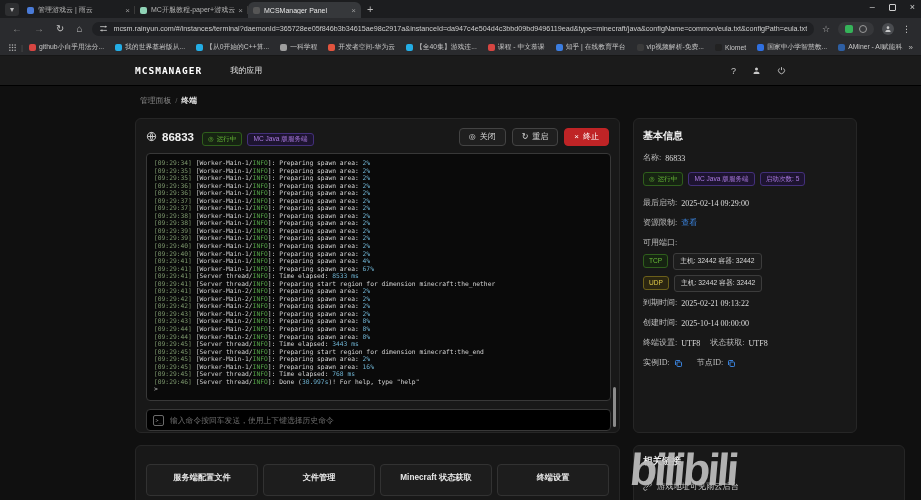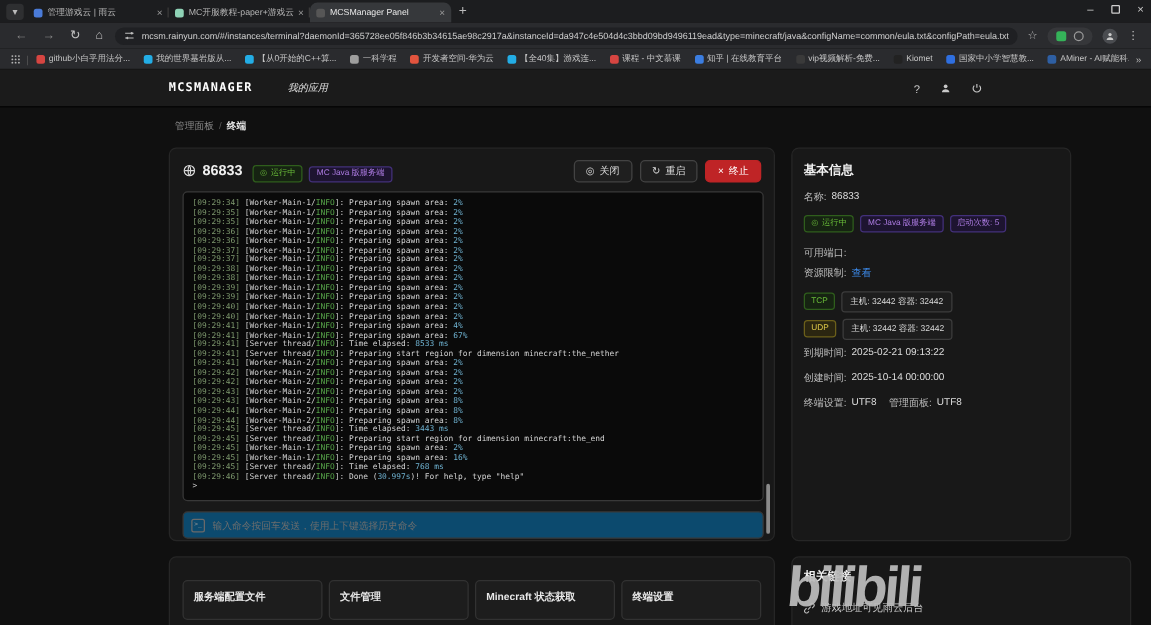--- a/index.html
+++ b/index.html
@@ -37,21 +37,21 @@
   .bm-list { display:flex; align-items:center; gap:11px; flex:1; overflow:hidden; }
   .bm { display:flex; align-items:center; gap:3px; white-space:nowrap; }
   .bm-fav { width:7px; height:7px; border-radius:2px; flex:0 0 auto; }
   .bm-label { font-size:6.8px; color:#c6c6c6; }
   .bm-more { font-size:8px; color:#bbb; margin-left:6px; }
 
   
   .page { position:absolute; top:56px; left:0; width:921px; height:444px; background:#101010; }
   .app-header { position:absolute; top:0; left:0; width:921px; height:30px; background:#1b1b1b; border-bottom:1px solid #000; display:flex; align-items:center; }
   .logo { margin-left:135px; font-family:"DejaVu Sans Mono",monospace; font-weight:bold; font-size:9.5px; letter-spacing:1px; color:#fff; }
-  .hmenu { margin-left:28px; font-size:8px; color:#e0e0e0;font-style:italic; }
+  .hmenu { margin-left:28px; font-size:8px; color:#e0e0e0; }
   .hicons { position:absolute; right:135px; display:flex; gap:16px; align-items:center; }
   .hicon { color:#c9c9c9; font-size:9px; display:flex; align-items:center; }
 
   .breadcrumb { position:absolute; top:39px; left:140px; font-size:7.8px; color:#8a8a8a; }
   .breadcrumb .cur { color:#e3e3e3; font-weight:bold; }
   .breadcrumb .sep { margin:0 4px; color:#5a5a5a; }
 
   .card { position:absolute; background:#181818; border:1px solid #262626; border-radius:6px; }
   .card-terminal { left:135px; top:62px; width:485px; height:315px; }
   .card-info { left:633px; top:62px; width:224px; height:315px; padding:10px 9px; }
@@ -73,41 +73,41 @@
 
   .console { position:absolute; left:10px; top:34px; width:465px; height:248px; background:#0a0a0a; border:1px solid #383838; border-radius:4px; padding:5px 7px; overflow:hidden; font-family:"DejaVu Sans Mono",monospace; font-size:6.3px; line-height:7.55px; white-space:pre; }
   .lg-ts { color:#7f9a6f; }
   .lg-th { color:#cfcfcf; }
   .lg-info { color:#57a64a; }
   .lg-msg { color:#d4d4d4; }
   .lg-num { color:#6fb3d2; }
   .lg-prompt { color:#cfcfcf; }
   .console-scrollbar { position:absolute; right:3px; bottom:5px; width:3px; height:40px; background:#8a8a8a; border-radius:2px; }
 
-  .cmd-bar { position:absolute; left:10px; top:290px; width:465px; height:22px; background:#0c4a6e; border:1px solid #383838; border-radius:4px; display:flex; align-items:center; padding:0 6px; }
+  .cmd-bar { position:absolute; left:10px; top:290px; width:465px; height:22px; background:#000000; border:1px solid #383838; border-radius:4px; display:flex; align-items:center; padding:0 6px; }
   .cmd-ic { width:11px; height:11px; border:1px solid #6a6a6a; border-radius:2px; color:#9a9a9a; font-size:5px; display:flex; align-items:center; justify-content:center; font-family:"DejaVu Sans Mono",monospace; margin-right:6px; }
   .cmd-input { flex:1; background:transparent; border:none; outline:none; color:#bdbdbd; font-size:7.8px; }
   .cmd-input::placeholder { color:#6d6d6d; }
 
   
   .i-title { font-size:10px; font-weight:bold; color:#f2f2f2; margin-bottom:9px; }
-  .i-row { font-size:8px; color:#bdbdbd; margin-bottom:9px; display:flex; align-items:flex-start; flex-wrap:nowrap; }
+  .i-row { font-size:8px; color:#bdbdbd; margin-bottom:9px; display:flex; align-items:flex-end; flex-wrap:nowrap;font-family:Liberation Serif, serif; }
   .i-row .val { color:#dedede; margin-left:4px; }
   .i-link { color:#3c89e8; margin-left:4px; }
   .i-badges { margin-bottom:11px; display:flex; }
   .port-row { margin-bottom:5px; display:flex; align-items:center; }
   .port-val { font-size:6.8px; color:#d9d9d9; background:#1d1d1d; border:1px solid #3c3c3c; border-radius:3px; padding:2.5px 6px; }
   .enc-gap { margin-left:10px; }
   .copy-ic { margin:0 14px 0 4px; display:flex; align-items:center; }
 
   
   .fn-title { font-size:9.5px; font-weight:bold; color:#f0f0f0; }
   .fn-cards { display:flex; gap:5px; margin-top:9px; }
   .fn-card { flex:1; background:#1d1d1d; border:1px solid #323232; border-radius:4px; padding:7px 8px 12px 8px; }
-  .fn-card-title { font-size:8.2px; font-weight:bold; color:#e8e8e8; white-space:nowrap; }
+  .fn-card-title { font-size:8.2px; font-weight:bold; color:#e8e8e8; white-space:nowrap;text-align:center; }
   .lk-row { display:flex; align-items:center; gap:5px; margin-top:13px; font-size:8.2px; color:#c9c9c9; }
 
   
   .watermark { position:absolute; left:630px; top:444px; z-index:40; display:flex; align-items:center; pointer-events:none; }
   .wm-bili { font-size:45px; font-weight:bold; color:#bdbdbd; letter-spacing:-3px; transform:skewX(-5deg); opacity:.93; font-family:"Liberation Sans",sans-serif; }
   .wm-ai { width:46px; height:44px; background:#3a3a3a; border-radius:9px; margin-left:-14px; display:flex; align-items:center; justify-content:center; color:#e8e8e8; font-weight:bold; font-size:17px; opacity:.95; border:2px solid #555; }
   .wm-tail { font-size:33px; font-weight:bold; color:#8f8f8f; margin-left:2px; letter-spacing:1px; opacity:.95; }
 </style>
 </head>
 <body>
@@ -295,26 +295,30 @@
     <div class="i-title">基本信息</div>
     <div class="i-row">
       <span>名称:</span>
       <span class="val">86833</span>
     </div>
     <div class="i-badges" id="i-badges">
         <span class="chip green"><span class="ci">◎</span>运行中</span>
         <span class="chip purple">MC Java 版服务端</span>
         <span class="chip purple">启动次数: 5</span>
       </div>
+    <div class="i-row">
+      <span>最后启动:</span>
+      <span class="val">2025-02-14 09:29:00</span>
+    </div>
+    <div class="i-row">
+      <span>资源限制:</span>
+      <span class="i-link">查看</span>
+    </div>
     <div class="i-row" style="margin-bottom:5px">
       <span>可用端口:</span>
-    </div>
-    <div class="i-row">
-      <span>资源限制:</span>
-      <span class="i-link">查看</span>
     </div>
     <div id="ports-list">
         <div class="port-row">
           <span class="chip green">TCP</span>
           <span class="port-val">主机: 32442 容器: 32442</span>
         </div>
         <div class="port-row">
           <span class="chip yellow">UDP</span>
           <span class="port-val">主机: 32442 容器: 32442</span>
         </div>
@@ -323,22 +327,38 @@
       <span>到期时间:</span>
       <span class="val">2025-02-21 09:13:22</span>
     </div>
     <div class="i-row">
       <span>创建时间:</span>
       <span class="val">2025-10-14 00:00:00</span>
     </div>
     <div class="i-row">
       <span>终端设置:</span>
       <span class="val">UTF8</span>
-      <span class="enc-gap">管理面板:</span>
+      <span class="enc-gap">状态获取:</span>
       <span class="val">UTF8</span>
+    </div>
+    <div class="i-row">
+      <span>实例ID:</span>
+      <span class="copy-ic">
+        <svg width="9" height="9" viewBox="0 0 24 24" fill="none" stroke="#3c89e8" stroke-width="2.5">
+            <rect x="8" y="8" width="12" height="12" rx="2"></rect>
+            <path d="M16 4H6a2 2 0 0 0-2 2v10"></path>
+          </svg>
+      </span>
+      <span>节点ID:</span>
+      <span class="copy-ic">
+        <svg width="9" height="9" viewBox="0 0 24 24" fill="none" stroke="#3c89e8" stroke-width="2.5">
+            <rect x="8" y="8" width="12" height="12" rx="2"></rect>
+            <path d="M16 4H6a2 2 0 0 0-2 2v10"></path>
+          </svg>
+      </span>
     </div>
   </div>
 
   <div class="card card-fn">
     <div class="fn-cards" id="fn-cards">
         <div class="fn-card">
           <div class="fn-card-title">服务端配置文件</div>
         </div>
         <div class="fn-card">
           <div class="fn-card-title">文件管理</div>

